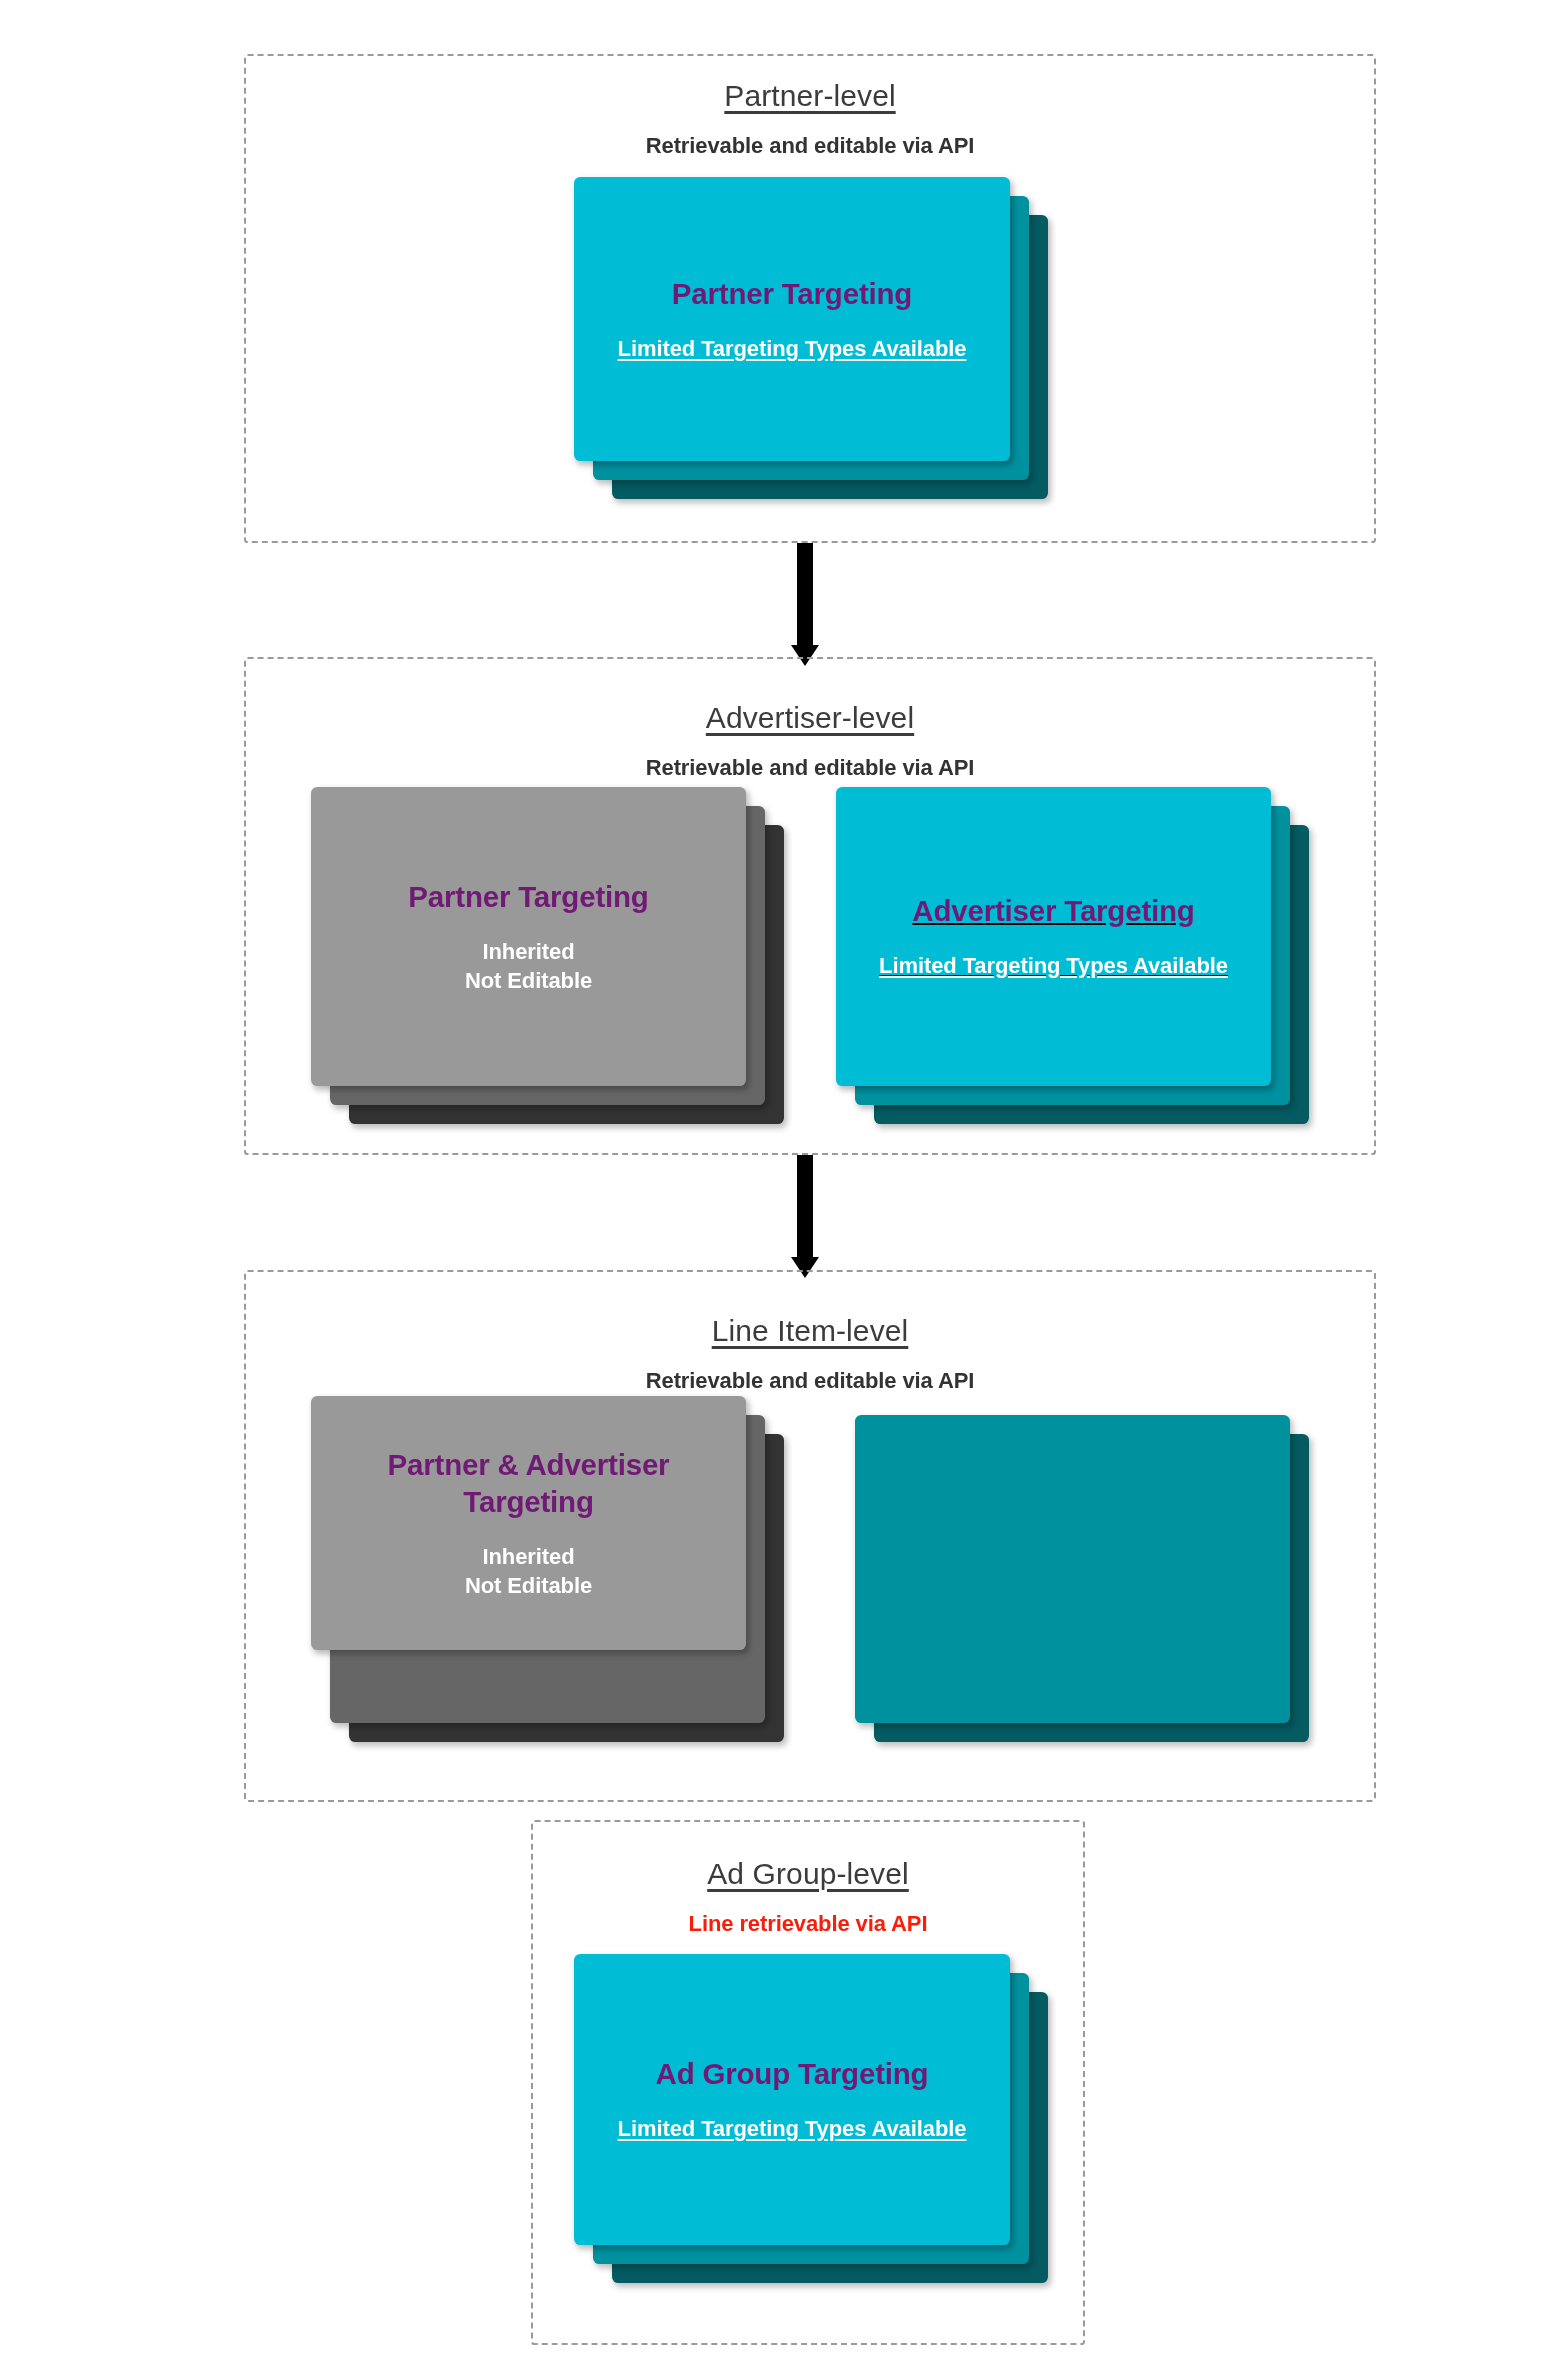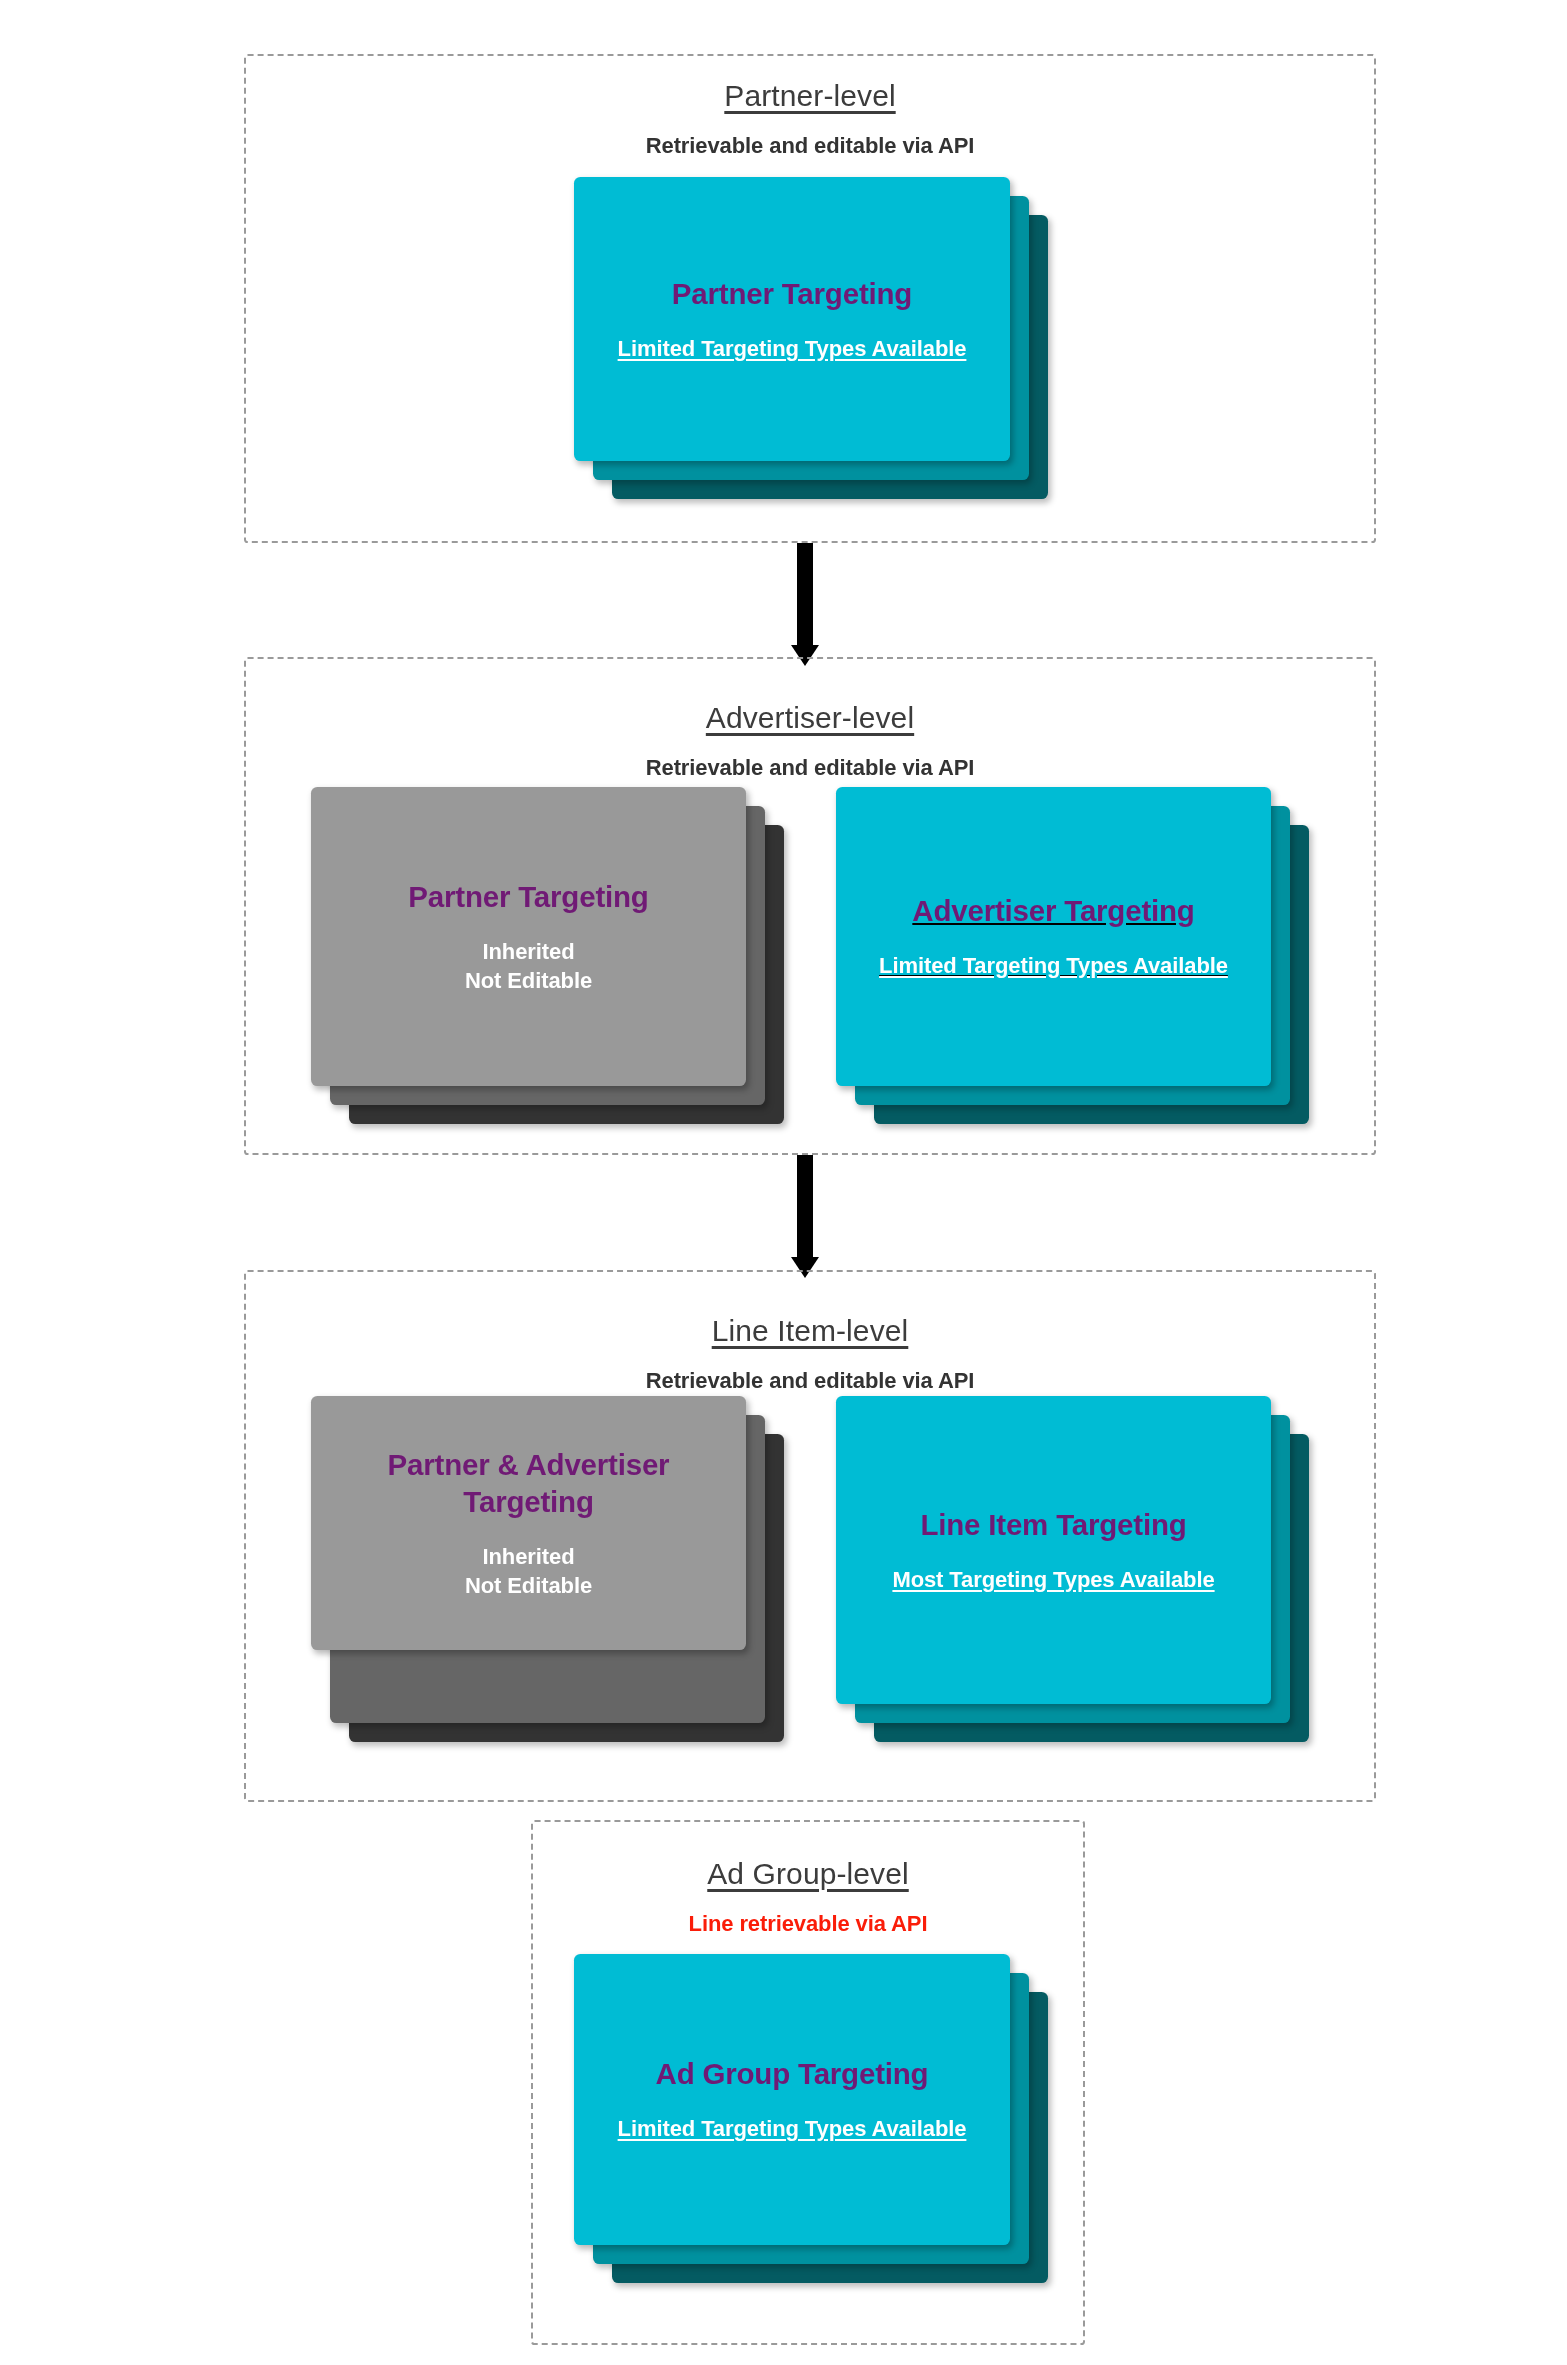--- a/index.html
+++ b/index.html
@@ -210,24 +210,20 @@
     <div class="layer front" style="width:435px; height:254px;">
       <div class="card-title">Partner &amp; Advertiser Targeting</div>
       <div class="card-note" style="white-space:pre-line;">Inherited
 Not Editable</div>
     </div>
   </div>
 
   <div class="stack cyan" style="left:820px; top:1380px; width:473px; height:357px;">
     <div class="layer back" style="width:435px; height:308px;"></div>
     <div class="layer mid" style="width:435px; height:308px;"></div>
-    <div class="layer front" style="width:435px; height:308px;">
-      <div class="card-title">Line Item Targeting</div>
-      <div class="card-note linked">Most Targeting Types Available</div>
-    </div>
   </div>
 
   <div class="level-box" style="left:515px; top:1804px; width:554px; height:525px;"></div>
 
   <div class="level-header" style="left:515px; top:1824px; width:554px;">
     <span class="level-title">Ad Group-level</span>
     <span class="level-sub danger">Line retrievable via API</span>
   </div>
 
   <div class="stack cyan" style="left:558px; top:1938px; width:473px; height:329px;">

